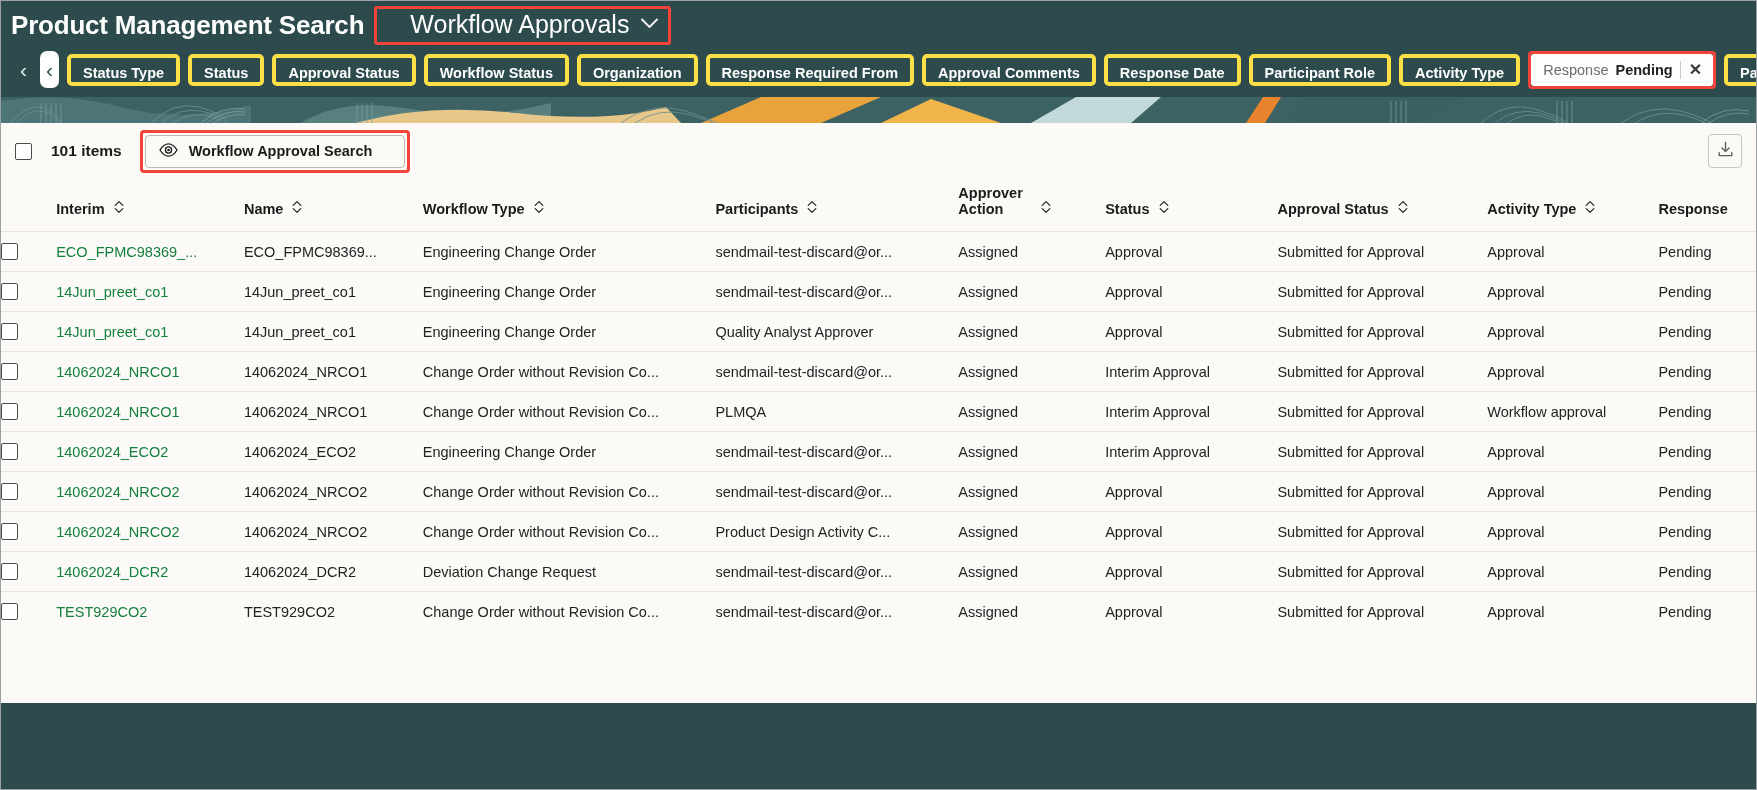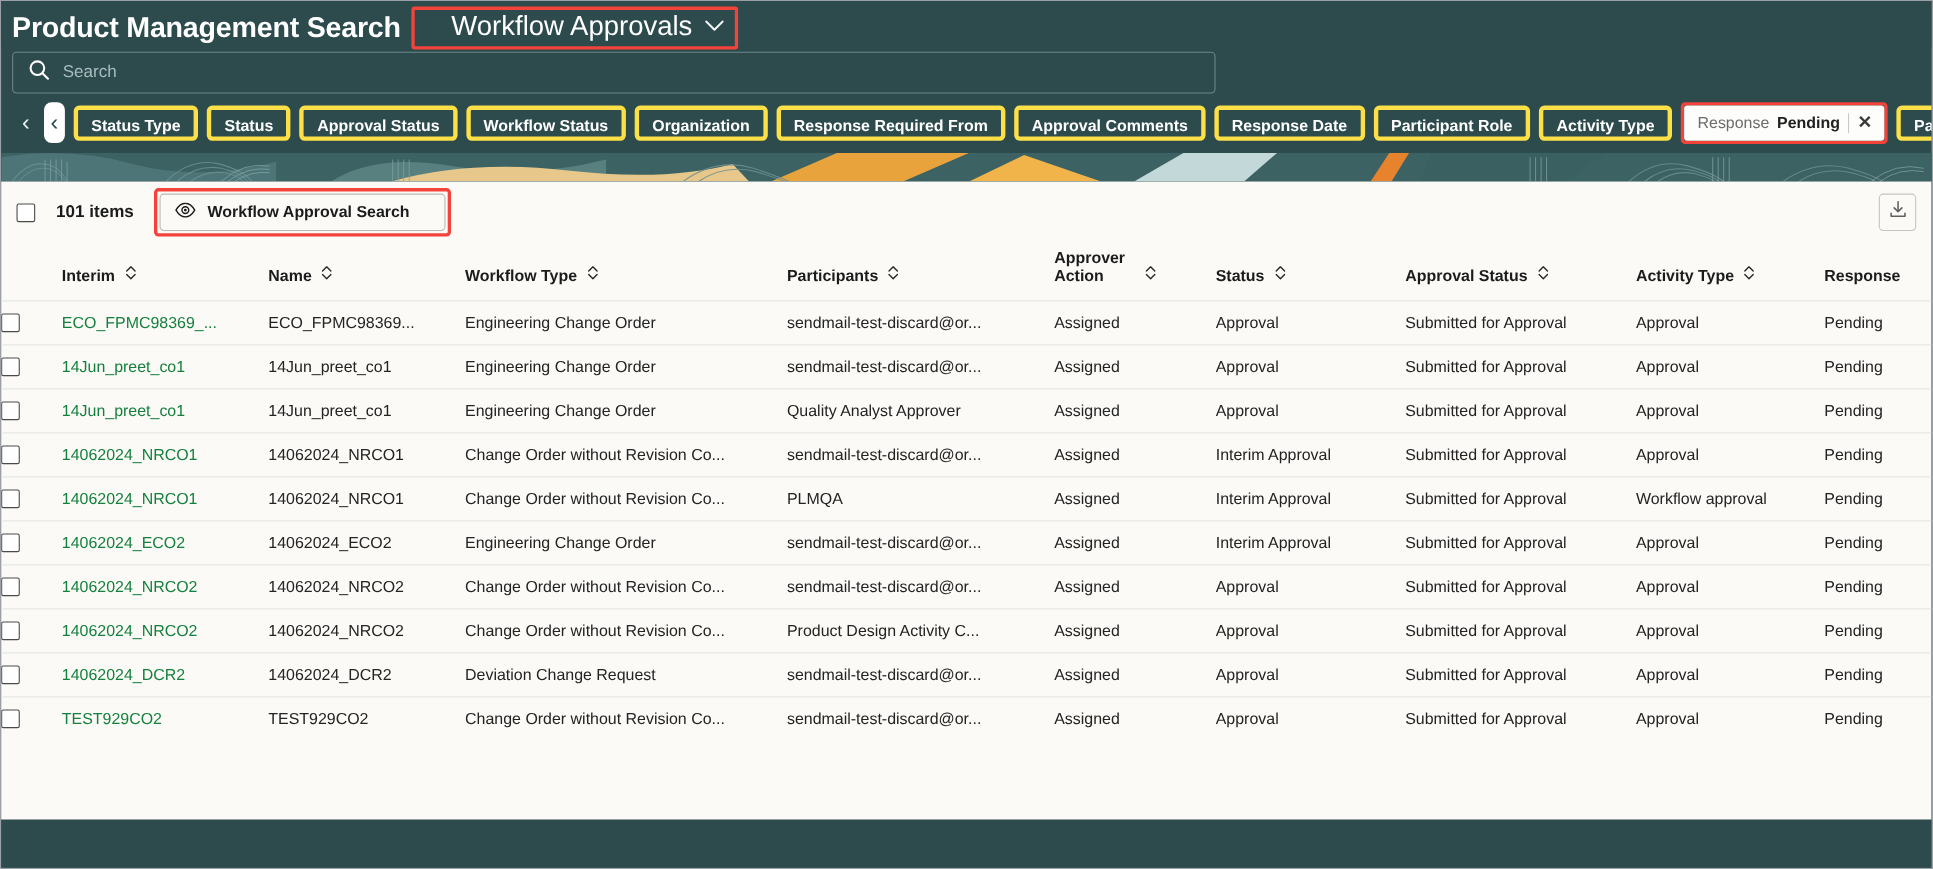--- a/index.html
+++ b/index.html
@@ -261,31 +261,20 @@
           <span class="chev">
             <svg width="17" height="11" viewBox="0 0 17 11" aria-hidden="true">
               <path d="M1 1.5 L8.5 9 L16 1.5" fill="none" stroke="#ffffff" stroke-width="1.8" stroke-linecap="round" stroke-linejoin="round"></path>
             </svg>
           </span>
         </div>
       </div>
     </div>
   </div>
 
-  <div class="search-wrap">
-    <div class="searchbar">
-      <span>
-        <svg width="19" height="19" viewBox="0 0 19 19" aria-hidden="true">
-          <circle cx="8" cy="8" r="6.2" fill="none" stroke="#ffffff" stroke-width="1.9"></circle>
-          <line x1="12.6" y1="12.6" x2="17.6" y2="17.6" stroke="#ffffff" stroke-width="1.9" stroke-linecap="round"></line>
-        </svg>
-      </span>
-      <input type="text" value="" placeholder="Search" style="">
-    </div>
-  </div>
 
   <div class="chips-row">
     <div class="arrow-btn">‹</div>
     <div class="arrow-btn focused">‹</div>
 
     <div class="chip">Status Type</div>
     <div class="chip">Status</div>
     <div class="chip">Approval Status</div>
     <div class="chip">Workflow Status</div>
     <div class="chip">Organization</div>

